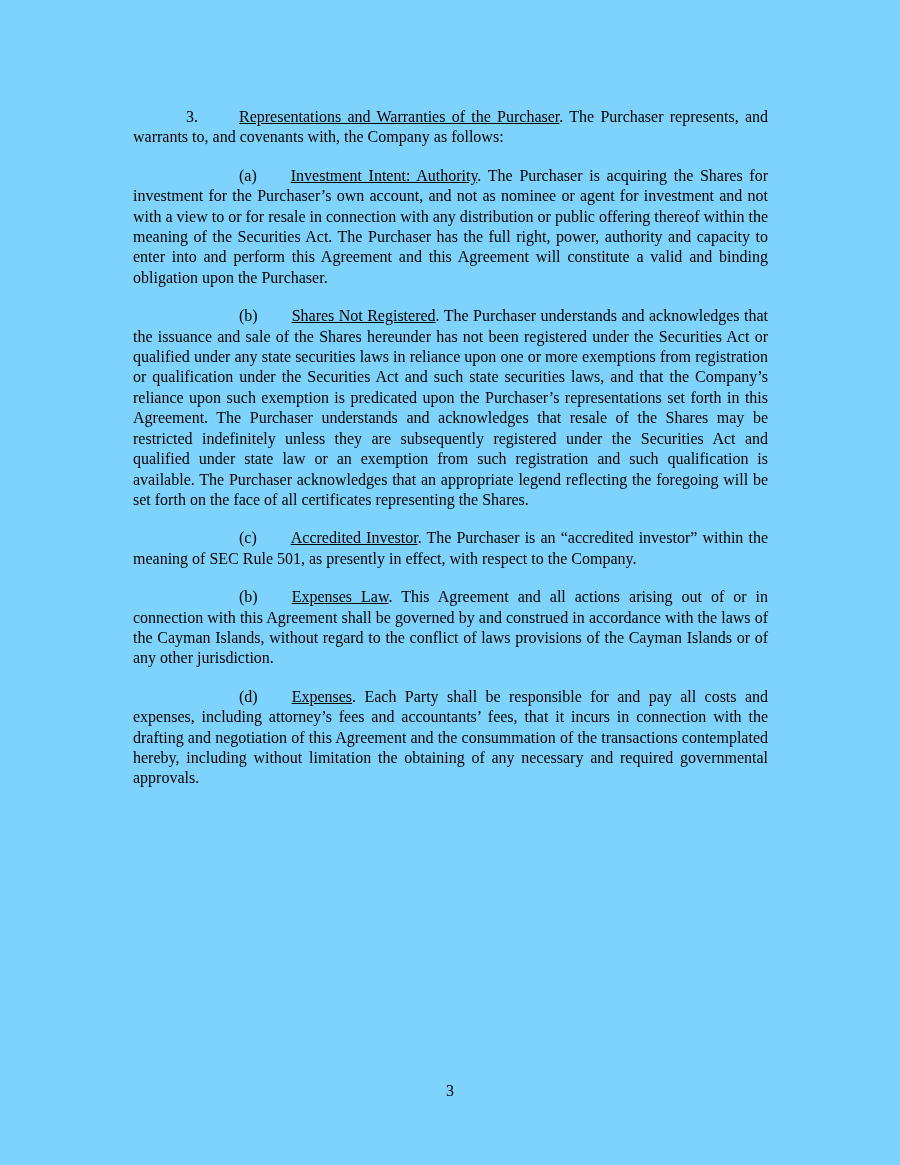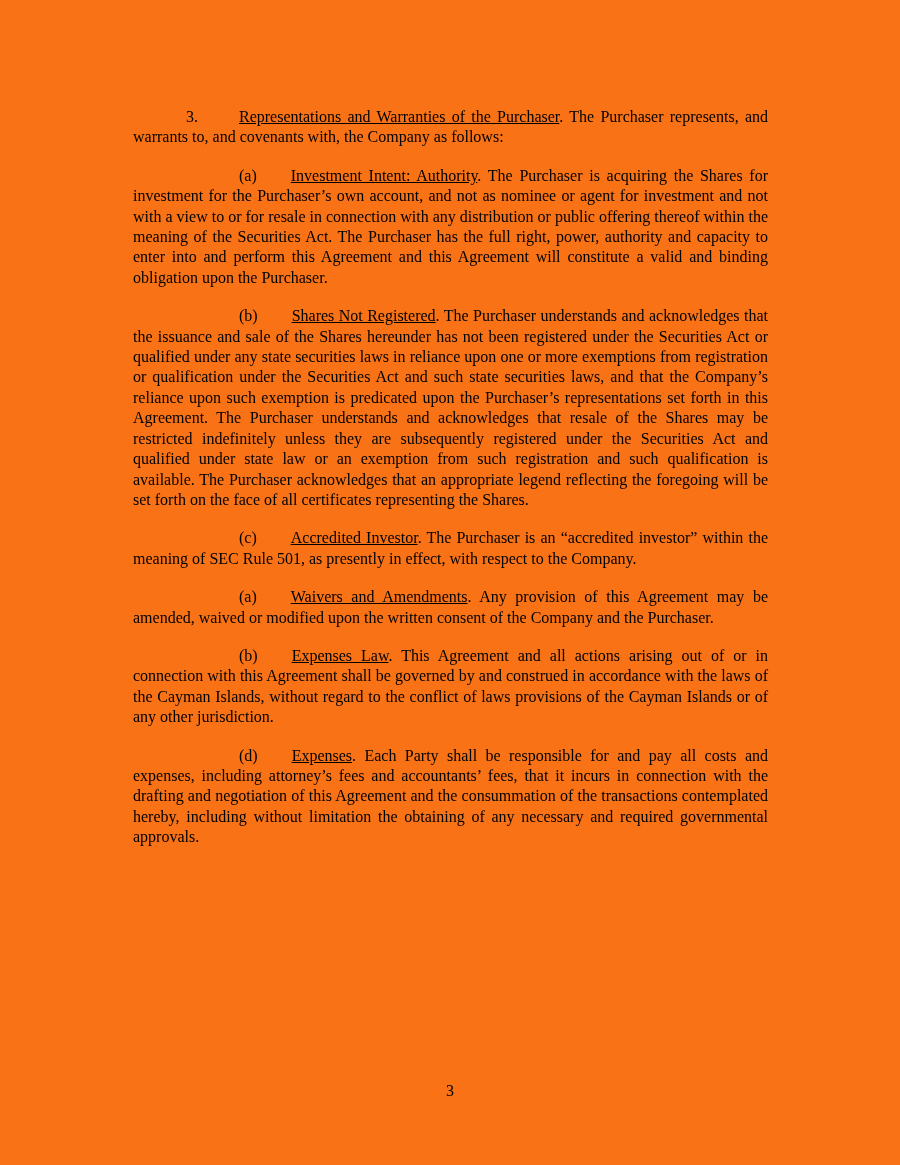--- a/index.html
+++ b/index.html
@@ -4,21 +4,21 @@
 <style>
   html, body {
     margin: 0;
     padding: 0;
     background: #ffffff;
   }
   .page {
     position: relative;
     width: 900px;
     height: 1165px;
-    background: #f97316;
+    background: #7dd3fc;
     color: #000000;
     font-family: "Liberation Serif", "DejaVu Serif", serif;
     font-size: 16px;
     line-height: 20.4px;
     box-sizing: border-box;
     padding: 107px 132px 0 133px;
     overflow: hidden;
   }
   .para {
     margin: 0 0 18px 0;
@@ -48,21 +48,20 @@
 
   <p class="para l1"><span>3.</span><span class="tab t1"></span><span class="heading">Representations and Warranties of the Purchaser</span><span>.  The Purchaser represents, and warrants to, and covenants with, the Company as follows:</span></p>
 
   <p class="para l2"><span>(a)</span><span class="tab t2"></span><span class="heading">Investment Intent: Authority</span><span>. The Purchaser is acquiring the Shares for investment for the Purchaser’s own account, and not as nominee or agent for investment and not with a view to or for resale in connection with any distribution or public offering thereof within the meaning of the Securities Act.  The Purchaser has the full right, power, authority and capacity to enter into and perform this Agreement and this Agreement will constitute a valid and binding obligation upon the Purchaser.</span></p>
 
   <p class="para l2"><span>(b)</span><span class="tab t2"></span><span class="heading">Shares Not Registered</span><span>. The Purchaser understands and acknowledges that the issuance and sale of the Shares hereunder has not been registered under the Securities Act or qualified under any state securities laws in reliance upon one or more exemptions from registration or qualification under the Securities Act and such state securities laws, and that the Company’s reliance upon such exemption is predicated upon the Purchaser’s representations set forth in this Agreement. The Purchaser understands and acknowledges that resale of the Shares may be restricted indefinitely unless they are subsequently registered under the Securities Act and qualified under state law or an exemption from such registration and such qualification is available. The Purchaser acknowledges that an appropriate legend reflecting the foregoing will be set forth on the face of all certificates representing the Shares.</span></p>
 
   <p class="para l2"><span>(c)</span><span class="tab t2"></span><span class="heading">Accredited Investor</span><span>. The Purchaser is an “accredited investor” within the meaning of SEC Rule 501, as presently in effect, with respect to the Company.</span></p>
 
 
-  <p class="para l2"><span>(a)</span><span class="tab t2"></span><span class="heading">Waivers and Amendments</span><span>.  Any provision of this Agreement may be amended, waived or modified upon the written consent of the Company and the Purchaser.</span></p>
 
   <p class="para l2"><span>(b)</span><span class="tab t2"></span><span class="heading">Expenses Law</span><span>.  This Agreement and all actions arising out of or in connection with this Agreement shall be governed by and construed in accordance with the laws of the Cayman Islands, without regard to the conflict of laws provisions of the Cayman Islands or of any other jurisdiction.</span></p>
 
 
   <p class="para l2"><span>(d)</span><span class="tab t2"></span><span class="heading">Expenses</span><span>.  Each Party shall be responsible for and pay all costs and expenses, including attorney’s fees and accountants’ fees, that it incurs in connection with the drafting and negotiation of this Agreement and the consummation of the transactions contemplated hereby, including without limitation the obtaining of any necessary and required governmental approvals.</span></p>
 
   <div class="pageno">3</div>
 
 </div>
 

